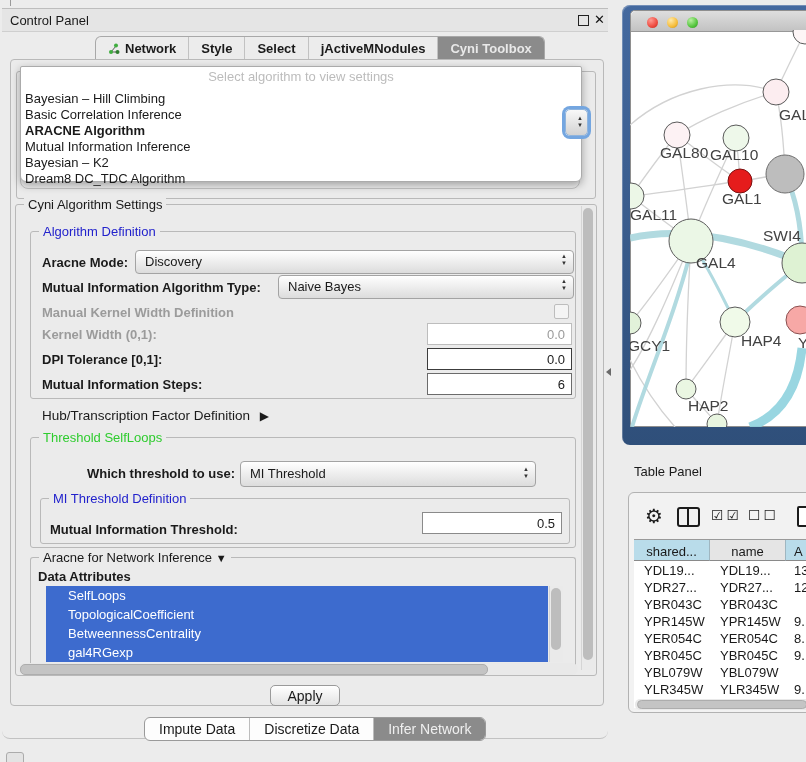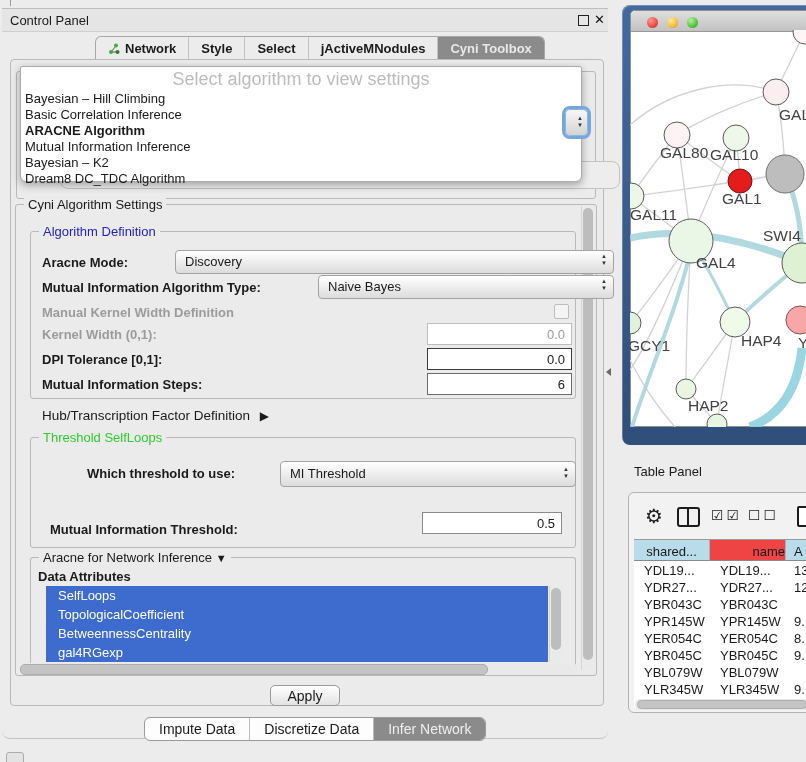--- a/index.html
+++ b/index.html
@@ -24,39 +24,39 @@
   .tab:last-child{border-right:none;}
   .tab.sel{background:#8b8b8b;color:#e9e9e9;}
   
   .inner{left:8px;top:50px;width:592px;height:645px;border:1px solid #b9b9b9;border-radius:4px;background:#ebebeb;}
   .group{position:absolute;border:1px solid #b9b9b9;border-radius:3px;}
   .legend{position:absolute;top:-8px;left:8px;background:#ebebeb;padding:0 4px;font-size:13px;white-space:nowrap;}
   .legend.blue{color:#2222cc;}
   .legend.green{color:#2ecc2e;}
   
   .combo{position:absolute;border:1px solid #a3a3a3;border-radius:4px;
-         background:linear-gradient(#ffffff,#dcdcdc);font-size:13px;margin-left:40px;}
+         background:linear-gradient(#ffffff,#dcdcdc);font-size:13px;}
   .combo .val{position:absolute;left:9px;top:3px;white-space:nowrap;}
   .updown{position:absolute;right:6px;top:2px;font-size:6px;line-height:7px;color:#333;text-align:center;}
   .field{position:absolute;background:#fff;font-size:13px;text-align:right;}
   .field span{position:absolute;right:6px;top:3px;}
   .checkbox{position:absolute;width:13px;height:13px;border:1px solid #bdbdbd;border-radius:2px;background:#f4f4f4;}
   
   .popup{left:18px;top:57px;width:560px;height:114px;background:#fff;border:1px solid #ababab;
          border-radius:2px 2px 6px 6px;box-shadow:0 3px 9px rgba(0,0,0,.32);z-index:30;}
-  .popup .prompt{position:absolute;left:0;top:2px;width:100%;text-align:center;color:#bcbcbc;font-size:18px;}
+  .popup .prompt{position:absolute;left:0;top:2px;width:100%;text-align:center;color:#bcbcbc;font-size:13px;}
   .pitem{position:absolute;left:4px;width:550px;height:16px;font-size:13px;white-space:nowrap;margin-top:8px;}
   .pitem.bold{font-weight:bold;}
   .bluecombo{left:563px;top:100px;width:21px;height:25px;border-radius:5px;z-index:40;
              background:linear-gradient(#f8f8f8,#d3d3d3);border:1px solid #8fb4dd;
              box-shadow:0 0 0 3px #74a6e0;}
   .bluecombo .updown{right:4px;top:5px;}
   
   .attr-list{left:44px;top:577px;width:502px;height:76px;background:#fff;overflow:hidden;}
-  .attr-item{height:19px;line-height:19px;background:#3d6bce;color:#fff;font-size:13px;padding-left:12px;}
+  .attr-item{height:19px;line-height:19px;background:#3d6bce;color:#fff;font-size:13px;padding-left:22px;}
   .vscroll{position:absolute;background:#eaeaea;border-left:1px solid #d5d5d5;}
   .vthumb{position:absolute;left:1px;width:10px;border-radius:5px;background:#bdbdbd;}
   .hscroll{position:absolute;background:#e9e9e9;}
   .hthumb{position:absolute;top:1px;height:9px;border-radius:5px;background:#c4c4c4;border:1px solid #adadad;}
   
   .applybtn{left:268px;top:676px;width:70px;height:21px;border:1px solid #9a9a9a;border-radius:5px;
             background:linear-gradient(#fff,#e3e3e3);text-align:center;font-size:14px;padding-top:2px;box-sizing:border-box;}
   .seg{left:142px;top:708px;height:22px;display:flex;border:1px solid #9a9a9a;border-radius:6px;
        overflow:hidden;background:#fdfdfd;}
   .seg div{padding:3px 14px 0 14px;font-size:14px;border-right:1px solid #bdbdbd;white-space:nowrap;}
@@ -78,21 +78,21 @@
   .tablebox{left:628px;top:492px;width:190px;height:221px;background:#f2f2f2;border:1px solid #b2b2b2;
             border-radius:6px;box-sizing:border-box;}
   .ticon{position:absolute;color:#1c1c1c;}
   .colicon{position:absolute;width:19px;height:16px;border:2px solid #1c1c1c;border-radius:3px;}
   .colicon div{position:absolute;left:8px;top:0;width:2px;height:100%;background:#1c1c1c;}
   .docicon{position:absolute;width:14px;height:17px;border:2px solid #1c1c1c;border-radius:2px;background:#fff;}
   .tbl{position:absolute;left:5px;top:46px;width:200px;background:#fff;border-top:1px solid #9a9a9a;}
   .th{position:absolute;top:0;height:21px;font-size:13px;text-align:center;padding-top:4px;box-sizing:border-box;
       border-right:1px solid #9fb6c0;border-bottom:1px solid #8a8a8a;}
   .th.blue{background:#b9dcea;}
-  .th.gray{background:#ef4444;text-align:right;}
+  .th.gray{background:#e5e5e5;}
   .tr{position:absolute;width:100%;height:17px;font-size:13px;}
   .td{position:absolute;top:1px;white-space:nowrap;overflow:hidden;}
   
   .handle{left:602px;top:368px;width:0;height:0;border:4px solid transparent;border-right:5px solid #6a6a6a;}
   .cutbtn{left:6px;top:752px;width:16px;height:14px;border:1px solid #ababab;border-radius:3px;background:#e3e3e3;}
   .ticktl{left:10px;top:0;width:1px;height:6px;background:#9a9a9a;}
   svg text{font-family:"Liberation Sans","DejaVu Sans",sans-serif;}
 </style>
 </head>
 <body>
@@ -197,20 +197,23 @@
       <span style="margin-left:6px;font-size:12px;">▶</span>
     </div>
 
     <div class="group" style="left:28px;top:428px;width:544px;height:109px;">
       <span class="legend green">Threshold SelfLoops</span>
     </div>
     <div class="abs lbl" style="left:85px;top:457px;">Which threshold to use:</div>
     <div class="combo" style="left:238px;top:452px;width:294px;height:24px;">
       <span class="val" style="top:4px;">MI Threshold</span>
       <div class="updown" style="top:4px;"><span>▲</span><br><span>▼</span></div>
+    </div>
+    <div class="group" style="left:38px;top:489px;width:528px;height:44px;">
+      <span class="legend blue" style="background:#ebebeb;">MI Threshold Definition</span>
     </div>
     <div class="abs lbl" style="left:48px;top:489px;margin-top:24px;">Mutual Information Threshold:</div>
     <div class="field" style="left:420px;top:503px;width:138px;height:20px;border:1px solid #8a8a8a;">
       <span>0.5</span>
     </div>
 
     <div class="group" style="left:28px;top:548px;width:544px;height:116px;border-bottom:none;">
       <span class="legend">
         <span>Aracne for Network Inference</span>
         <span style="font-size:11px;">▼</span>

